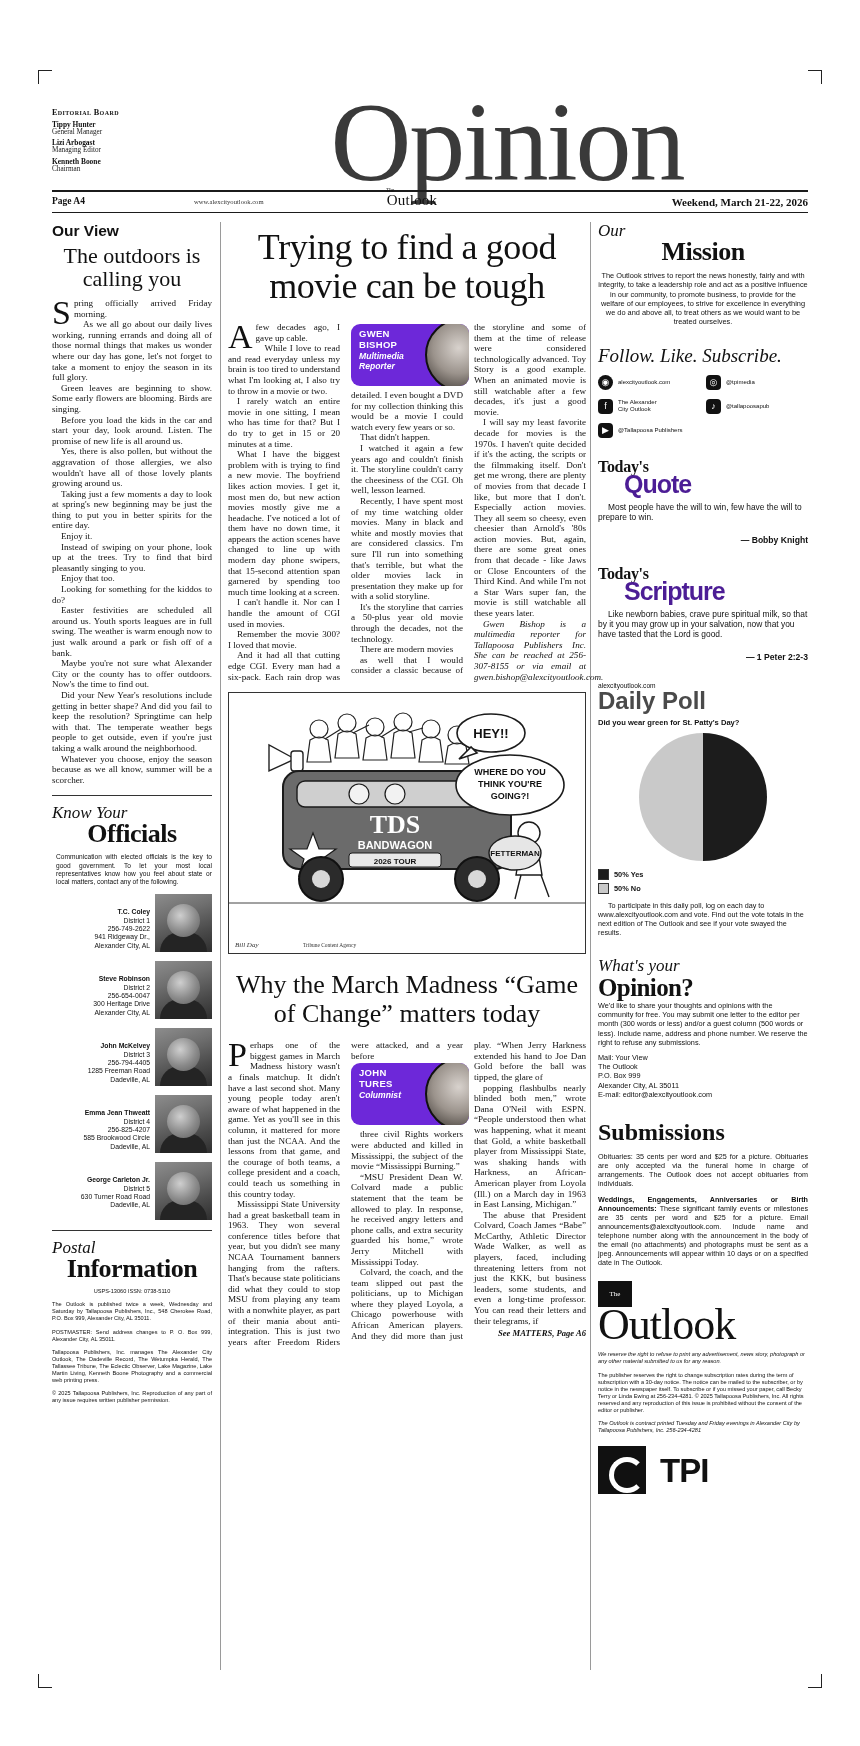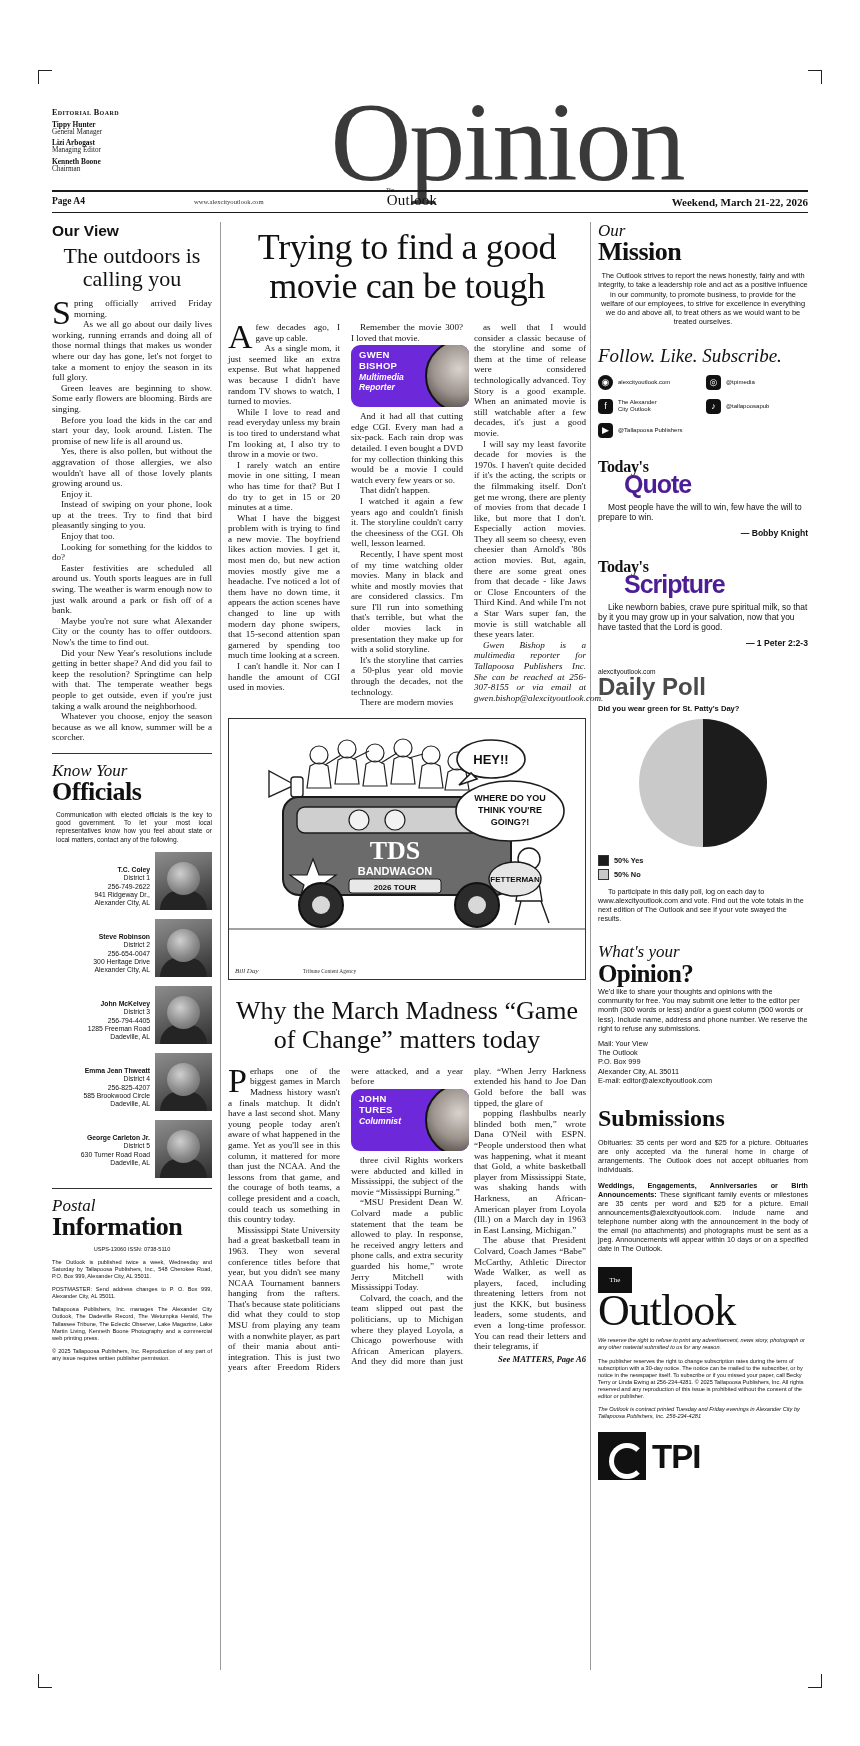--- a/index.html
+++ b/index.html
@@ -58,21 +58,21 @@
   .colM { position:absolute; left:228px; top:222px; width:358px; }
   .colR { position:absolute; left:598px; top:222px; width:210px; }
 
   .vrule { position:absolute; width:1px; background:#9a9a9a; }
   .vrule.a { left:220px; top:222px; height:1448px; }
   .vrule.b { left:590px; top:222px; height:1448px; }
 
   
   .sec-head { margin-bottom:6px; }
   .sec-head .l1 { font-style:italic; font-size:17px; line-height:17px; font-family:"Liberation Serif", serif; }
-  .sec-head .l2 { font-weight:bold; font-size:26px; line-height:26px; letter-spacing:-.5px; }
+  .sec-head .l2 { font-weight:bold; font-size:26px; line-height:26px; letter-spacing:-.5px;text-align:center; }
 
   
   .ourview-kicker { font-family:"Liberation Sans", sans-serif; font-weight:bold; font-size:15.5px; margin-bottom:4px; }
   .ourview-hed {
     font-size:22px; line-height:23px; text-align:center; font-weight:400;
     margin: 2px 0 8px 0;
   }
   .body-txt { font-size:9.1px; line-height:10.6px; text-align:justify; }
   .body-txt p { margin:0; text-indent:9px; }
   .body-txt p.first { text-indent:0; }
@@ -159,21 +159,21 @@
   .social .ic { width:15px; height:15px; border-radius:4px; background:#111; color:#fff; flex:0 0 15px;
     display:flex; align-items:center; justify-content:center; font-size:9px; font-family:"Liberation Sans", sans-serif;}
   .social .ic.round { border-radius:50%; }
   .social .tx { font-family:"Liberation Sans", sans-serif; font-size:6px; line-height:7px; }
 
   .quote-head { margin:20px 0 6px 0; }
   .quote-head .t1 { font-weight:bold; font-size:16px; line-height:15px; letter-spacing:-.3px;}
   .quote-head .t2 { font-family:"Liberation Sans", sans-serif; font-weight:bold; font-size:25px; line-height:24px;
                     color:#4c1d95; letter-spacing:-1px; margin-left:26px; display:block; margin-top:-4px;}
   .quote-body { font-family:"Liberation Sans", sans-serif; font-size:8.4px; line-height:10.4px; text-indent:10px; }
-  .quote-attr { font-family:"Liberation Sans", sans-serif; font-size:8.6px; font-weight:bold; text-align:right; margin-top:5px;}
+  .quote-attr { font-family:"Liberation Sans", sans-serif; font-size:8.6px; font-weight:bold; text-align:right; margin-top:12px;}
 
   .poll-head { font-family:"Liberation Sans", sans-serif; font-size:6.6px; margin-top:20px; }
   .poll-title { font-family:"Liberation Sans", sans-serif; font-weight:bold; font-size:24px; line-height:24px; color:#4a4a4a; margin:0 0 5px 0;}
   .poll-q { font-family:"Liberation Sans", sans-serif; font-weight:bold; font-size:7.6px; line-height:9.2px; margin-bottom:6px;}
   .pie { width:128px; height:128px; border-radius:50%; margin:4px auto 8px auto;
          background: conic-gradient(#1c1c1c 0deg 180deg, #c9c9c9 180deg 360deg); }
   .legend-row { display:flex; align-items:center; gap:5px; margin-bottom:3px; font-family:"Liberation Sans", sans-serif; font-size:7.4px; font-weight:bold;}
   .legend-sw { width:11px; height:11px; border:1px solid #333; }
   .poll-note { font-family:"Liberation Sans", sans-serif; font-size:7.2px; line-height:9px; text-indent:10px; margin-top:7px;}
 
@@ -190,21 +190,21 @@
 
   .outlook-logo { margin-top:14px; }
   .outlook-logo .badge { width:34px; height:26px; background:#111; color:#fff; font-size:7px;
     font-family:"Liberation Serif", serif; display:flex; align-items:center; justify-content:center; }
   .outlook-logo .word { font-size:44px; line-height:44px; letter-spacing:-1px; margin-top:-4px;}
   .logo-tag { font-family:"Liberation Sans", sans-serif; font-size:5.6px; line-height:7px; font-style:italic; margin-top:4px;}
   .fineprint { font-family:"Liberation Sans", sans-serif; font-size:5.6px; line-height:7px; margin-top:7px;}
   .fineprint p { margin:0 0 6px 0; }
   .fineprint i { font-style:italic; }
 
-  .tpi { margin-top:12px; display:flex; align-items:center; gap:6px; }
+  .tpi { margin-top:12px; display:flex; align-items:center; gap:14px; }
   .tpi .sq { width:48px; height:48px; background:#111; position:relative; }
   .tpi .sq::after { content:""; position:absolute; left:11px; top:11px; width:26px; height:26px;
     border-radius:50%; border:5px solid #fff; border-right-color:transparent; }
   .tpi .tx { font-family:"Liberation Sans", sans-serif; font-weight:bold; font-size:33px; line-height:33px; letter-spacing:-1px;}
 </style>
 </head>
 <body>
 
 <div class="page">
 
@@ -251,20 +251,21 @@
 
     <div class="ourview-kicker">Our View</div>
     <div class="ourview-hed">The outdoors is calling you</div>
 
     <div class="body-txt">
       <p class="first"><span class="dropcap">S</span><span>pring officially arrived Friday morning.</span></p>
       <p>As we all go about our daily lives working, running errands and doing all of those normal things that makes us wonder where our day has gone, let's not forget to take a moment to enjoy the season in its full glory.</p>
       <p>Green leaves are beginning to show. Some early flowers are blooming. Birds are singing.</p>
       <p>Before you load the kids in the car and start your day, look around. Listen. The promise of new life is all around us.</p>
       <p>Yes, there is also pollen, but without the aggravation of those allergies, we also wouldn't have all of those lovely plants growing around us.</p>
+      <p>Taking just a few moments a day to look at spring's new beginning may be just the thing to put you in better spirits for the entire day.</p>
       <p>Enjoy it.</p>
       <p>Instead of swiping on your phone, look up at the trees. Try to find that bird pleasantly singing to you.</p>
       <p>Enjoy that too.</p>
       <p>Looking for something for the kiddos to do?</p>
       <p>Easter festivities are scheduled all around us. Youth sports leagues are in full swing. The weather is warm enough now to just walk around a park or fish off of a bank.</p>
       <p>Maybe you're not sure what Alexander City or the county has to offer outdoors. Now's the time to find out.</p>
       <p>Did your New Year's resolutions include getting in better shape? And did you fail to keep the resolution? Springtime can help with that. The temperate weather begs people to get outside, even if you're just taking a walk around the neighborhood.</p>
       <p>Whatever you choose, enjoy the season because as we all know, summer will be a scorcher.</p>
     </div>
 
@@ -344,21 +345,20 @@
       <p>© 2025 Tallapoosa Publishers, Inc. Reproduction of any part of any issue requires written publisher permission.</p>
     </div>
   </div>
 
   <div class="colM">
 
     <div class="hed-main">Trying to find a good movie can be tough</div>
 
     <div class="three-col">
       <p class="first"><span class="dropcap">A</span><span>few decades ago, I gave up cable.</span></p>
-      <p>As a single mom, it just seemed like an extra expense. But what happened was because I didn't have random TV shows to watch, I turned to movies.</p>
       <p>While I love to read and read everyday unless my brain is too tired to understand what I'm looking at, I also try to throw in a movie or two.</p>
       <p>I rarely watch an entire movie in one sitting, I mean who has time for that? But I do try to get in 15 or 20 minutes at a time.</p>
       <p>What I have the biggest problem with is trying to find a new movie. The boyfriend likes action movies. I get it, most men do, but new action movies mostly give me a headache. I've noticed a lot of them have no down time, it appears the action scenes have changed to line up with modern day phone swipers, that 15-second attention span garnered by spending too much time looking at a screen.</p>
       <p>I can't handle it. Nor can I handle the amount of CGI used in movies.</p>
       <p>Remember the movie 300? I loved that movie.</p>
 
       <div class="byline-badge">
         <div class="bn">
           <span>GWEN</span><br>
           <span>BISHOP</span>

